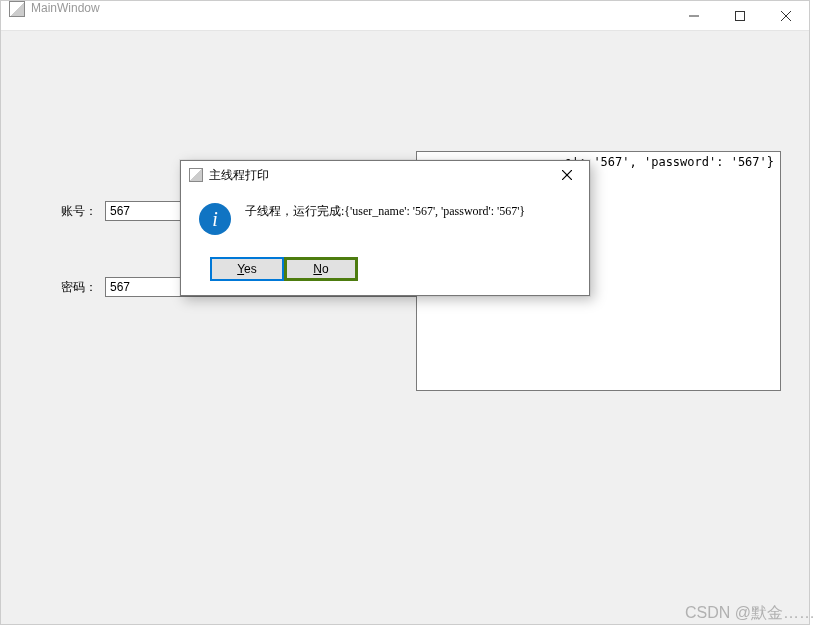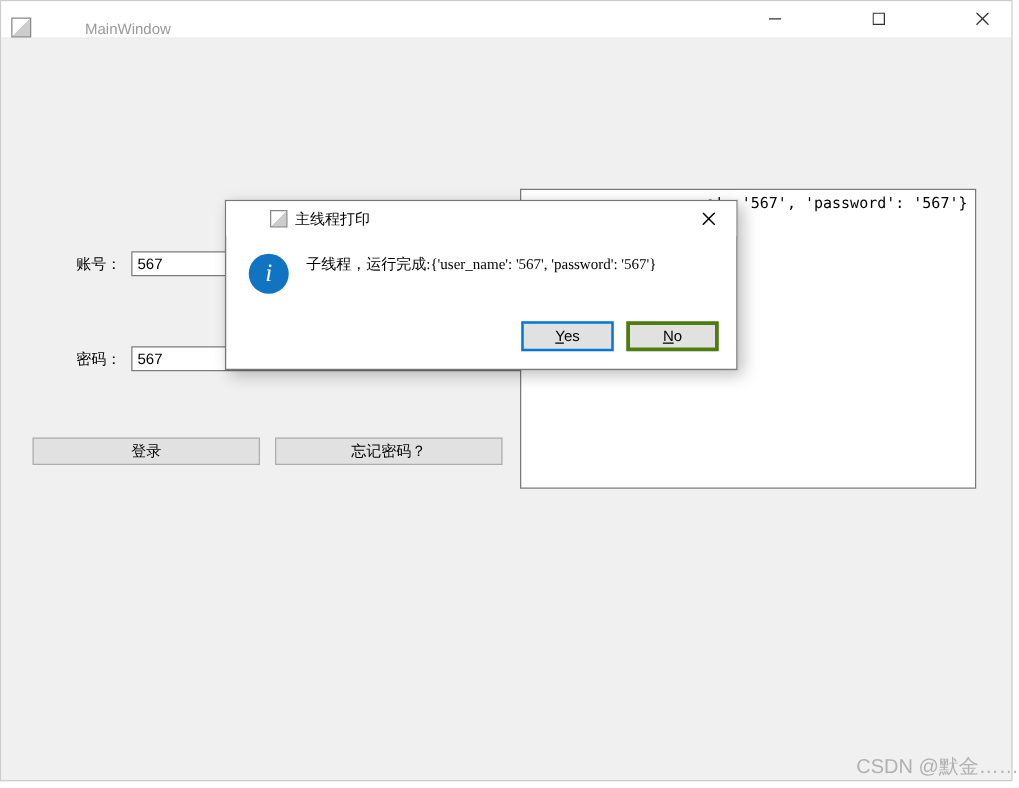--- a/index.html
+++ b/index.html
@@ -17,23 +17,22 @@
       top: 0; left: 0;
       width: 810px;
       height: 625px;
       border: 1px solid #ccc;
       background: #f0f0f0;
     }
     .titlebar {
       height: 30px;
       background: #fff;
       display: flex;
-      align-items: flex-end;
+      align-items: flex-start;
       border-bottom: 1px solid #e5e5e5;
-      gap: 37px;
     }
     .titlebar .app-icon {
       width: 16px; height: 16px;
       margin: 0 6px 0 8px;
       border: 1px solid #888;
       background: linear-gradient(135deg, #fff 50%, #ccc 50%);
     }
     .titlebar .title { color: #999; font-size: 12px; flex: 0 0 auto; }
     .titlebar .spacer { flex: 1; }
     .win-btn {
@@ -91,21 +90,20 @@
       position: absolute;
       background: #fff;
       border: 1px solid #777;
       box-shadow: 4px 4px 12px rgba(0,0,0,0.25), 0 0 0 1px rgba(0,0,0,0.05);
     }
     .dialog .dlg-titlebar {
       height: 28px;
       display: flex;
       align-items: center;
       background: #fff;
-      padding-left: 27px;
     }
     .dialog .dlg-titlebar .app-icon {
       width: 14px; height: 14px;
       margin: 0 6px 0 8px;
       border: 1px solid #888;
       background: linear-gradient(135deg, #fff 50%, #ccc 50%);
     }
     .dialog .dlg-titlebar .dlg-title { font-size: 12px; color: #000; }
     .dialog .dlg-titlebar .spacer { flex: 1; }
     .dialog .dlg-close {
@@ -126,22 +124,21 @@
       display: flex; align-items: center; justify-content: center;
       font-family: Georgia, serif;
       font-size: 20px;
       font-style: italic;
       flex-shrink: 0;
       margin-top: 2px;
     }
     .dlg-msg { font-size: 12px; padding-top: 2px; font-family: Liberation Serif, serif; }
     .dlg-buttons {
       display: flex;
-      justify-content: flex-end;
-      gap: 10px;
+      justify-content: flex-start;
       padding: 22px 14px 14px 29px;
     }
     .dlg-btn {
       width: 74px;
       height: 24px;
       background: #e1e1e1;
       border: 3px solid #4d7c0f;
       font-family: inherit;
       font-size: 12px;
     }
@@ -190,24 +187,20 @@
     <div class="form-row" style="left:24px; top:170px;">
       <span class="lbl">账号：</span>
       <input type="text" value="567" style="">
     </div>
 
     <div class="form-row" style="left:24px; top:246px;">
       <span class="lbl">密码：</span>
       <input type="text" value="567" style="">
     </div>
 
-    <div class="btn-row" style="left:25px; top:319px;">
-      <button class="long-btn">登录</button>
-      <button class="long-btn">忘记密码？</button>
-    </div>
 
     <div class="output-box" style="left:415px; top:120px; width:365px; height:240px;">
       <div style="text-align:right;">e': '567', 'password': '567'}</div>
     </div>
 
   </div>
 </div>
 
 <div class="dialog" style="left:180px; top:160px; width:410px;">
   <div class="dlg-titlebar">

